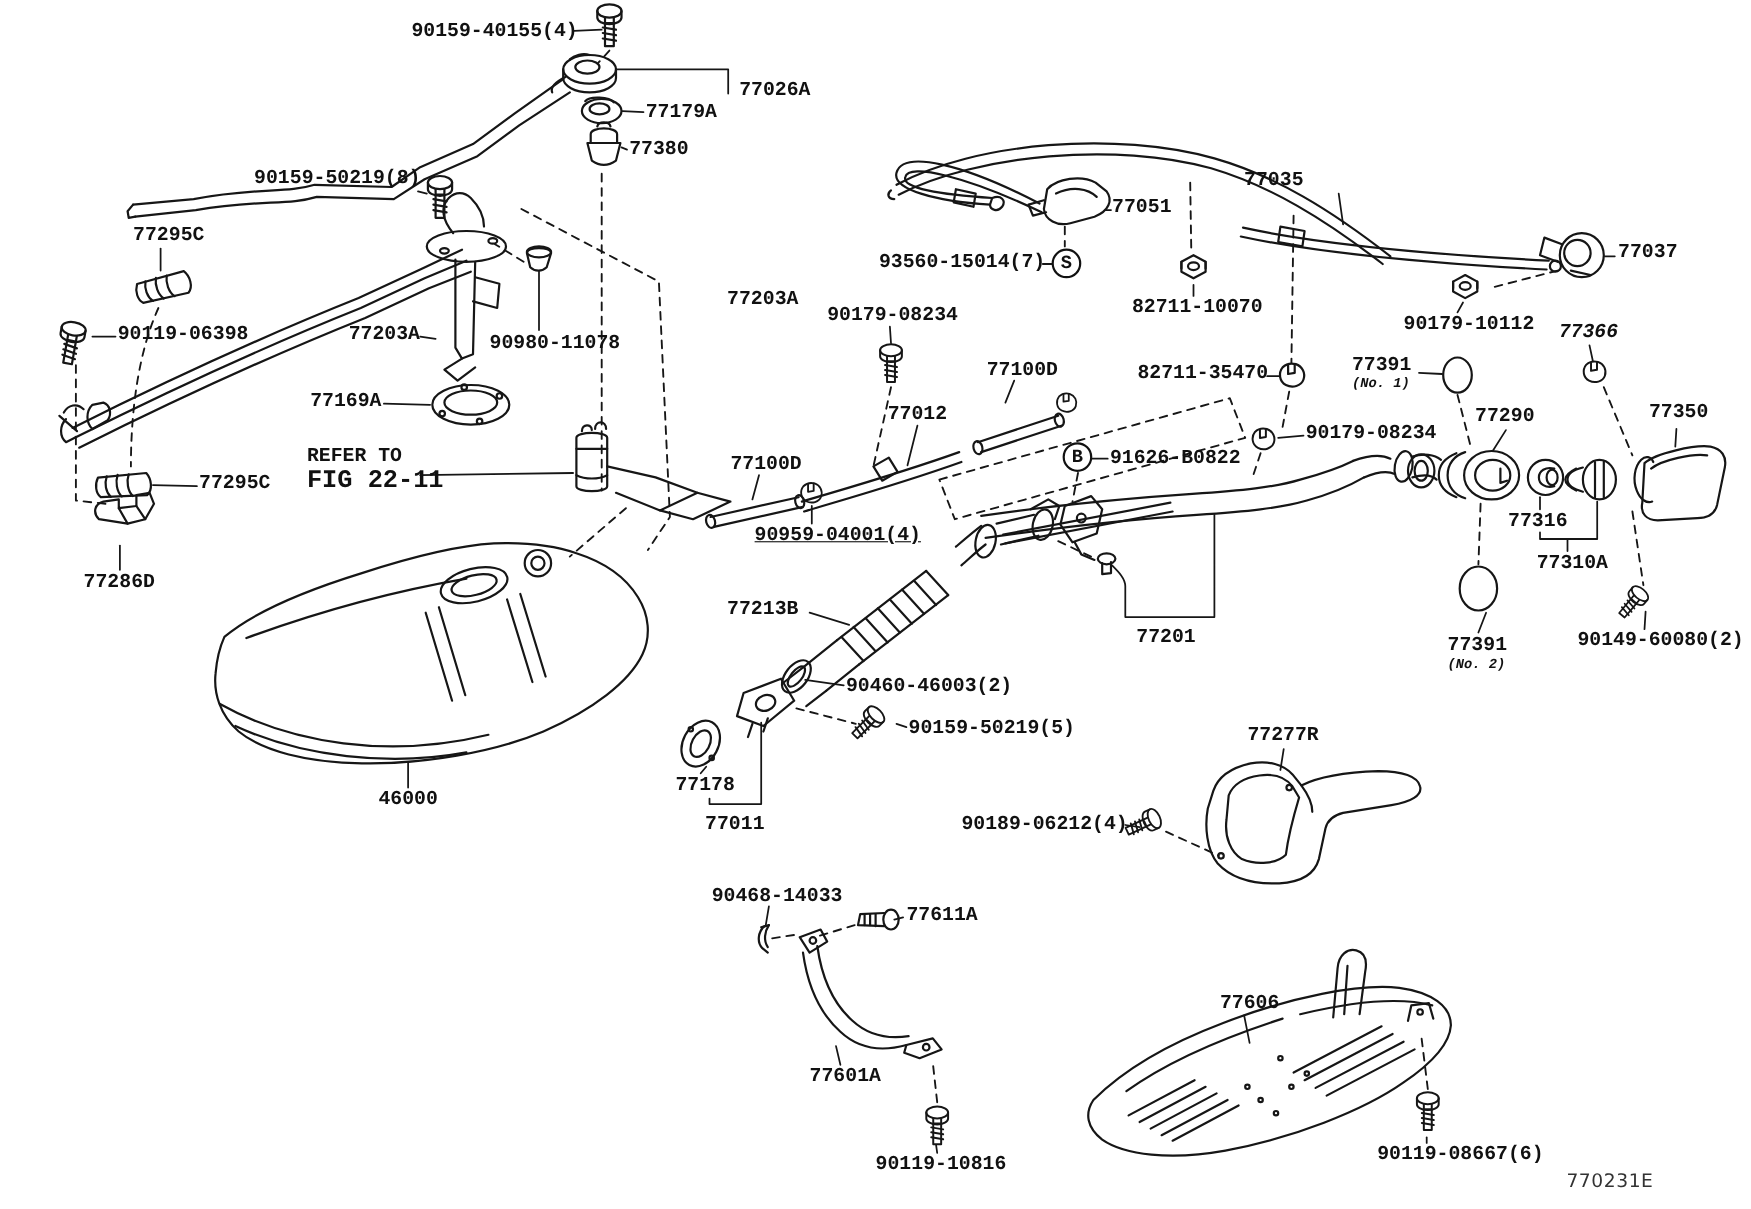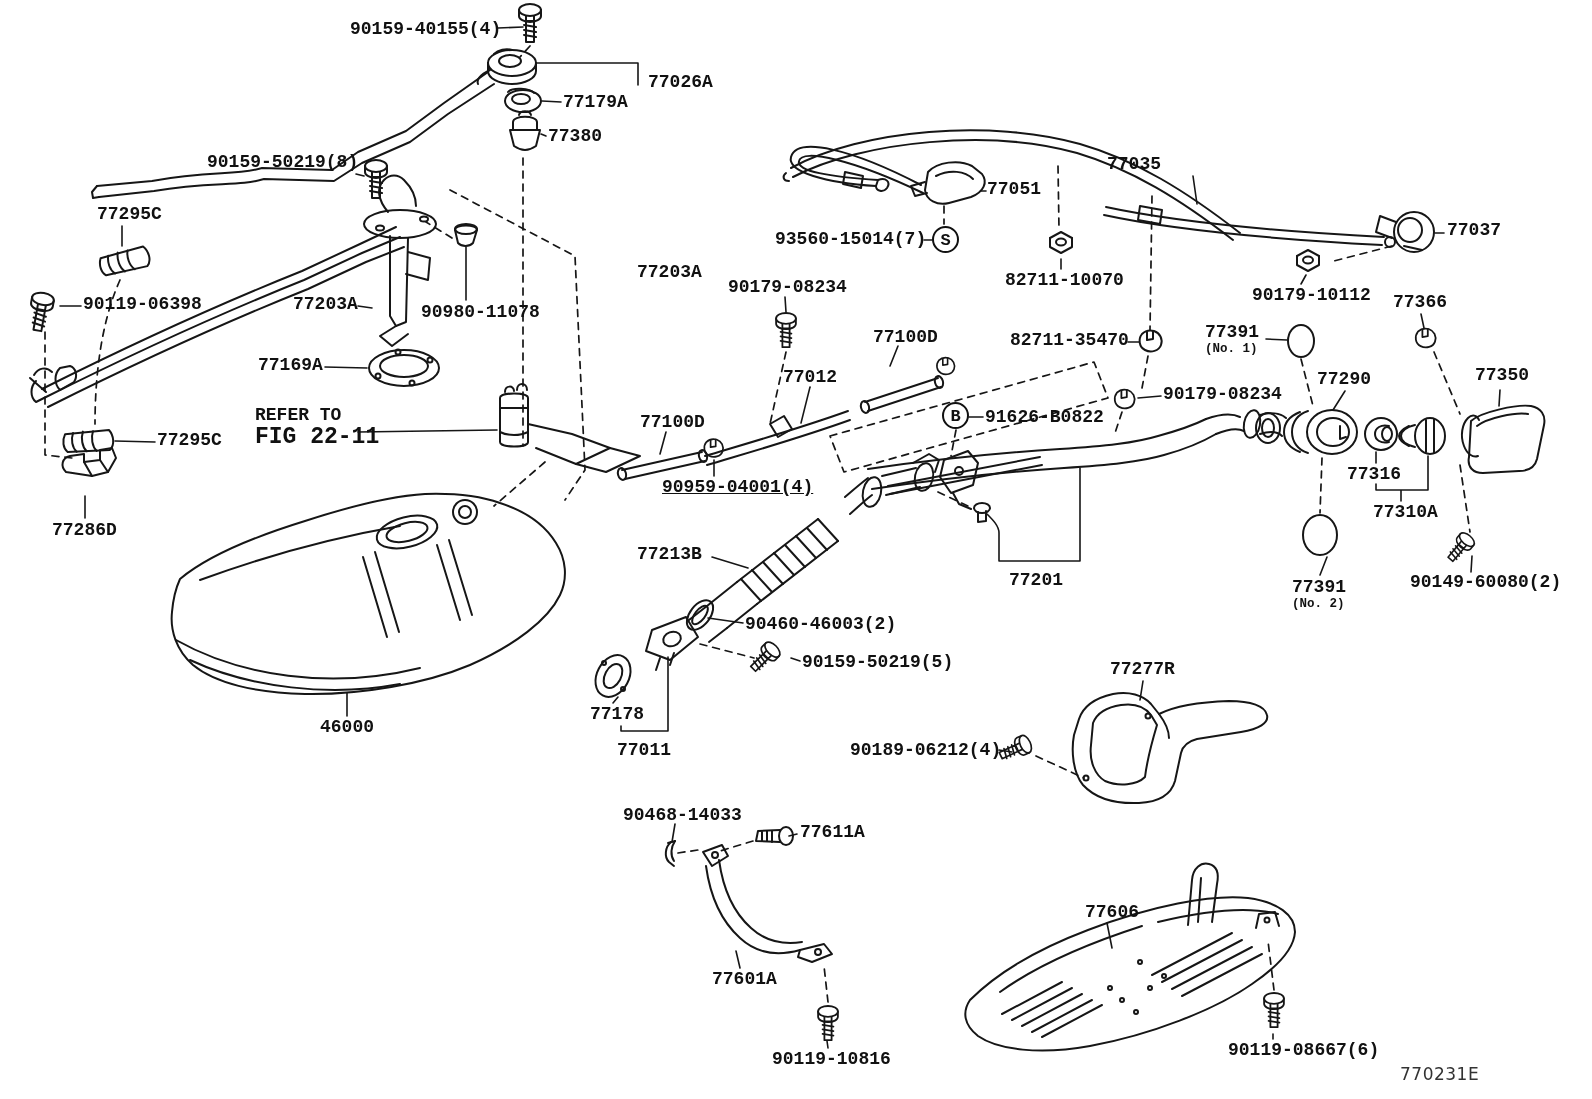--- a/index.html
+++ b/index.html
@@ -1,22 +1,22 @@
 <!DOCTYPE html>
 <html><head>
 <meta charset="utf-8">
 <style>
   html,body{margin:0;padding:0;background:#ffffff;}
   .stage{position:relative;width:1560px;height:1099px;background:#fff;overflow:hidden;
-         font-family:"Liberation Mono",monospace;}
+         font-family:"Liberation Mono",monospace;margin-left:24px;}
   .art{position:absolute;left:0;top:0;}
   .art *{vector-effect:none;}
   .part-label{position:absolute;font:bold 18px/1.12 "Liberation Mono",monospace;
               color:#111;white-space:nowrap;letter-spacing:0;}
-  .part-label .sub{display:block;font-size:12.5px;font-weight:bold;line-height:1.0;margin-top:1px;}
+  .part-label .sub{display:block;font-size:12.5px;font-weight:bold;line-height:1.0;margin-top:1px;font-style:italic;}
   .part-label .l2{display:block;font-size:23px;font-weight:bold;line-height:1.12;}
   .part-label.code{font:normal 17px/1.1 "DejaVu Sans",sans-serif;color:#333;letter-spacing:.5px;}
   .marker{position:absolute;width:27px;height:27px;border:2.5px solid #111;border-radius:50%;
           font:bold 17px/26px "Liberation Mono",monospace;text-align:center;color:#111;background:#fff;box-sizing:border-box;}
 </style>
 </head>
 <body>
 
 <div class="stage">
 <svg class="art" width="1592" height="1099" viewBox="0 0 1592 1099" fill="none" stroke="#161616" stroke-width="2" stroke-linecap="round" stroke-linejoin="round">
@@ -421,21 +421,21 @@
     <div class="part-label" style="left: 873px; top: 327px;"><span>77100D</span></div>
     <div class="part-label" style="left: 783px; top: 367px;"><span>77012</span></div>
     <div class="part-label" style="left: 640px; top: 412px;"><span>77100D</span></div>
     <div class="part-label" style="left: 662px; top: 477px; text-decoration: underline;"><span>90959-04001(4)</span></div>
     <div class="part-label" style="left: 775px; top: 229px;"><span>93560-15014(7)</span></div>
     <div class="part-label" style="left: 987px; top: 179px;"><span>77051</span></div>
     <div class="part-label" style="left: 1005px; top: 270px;"><span>82711-10070</span></div>
     <div class="part-label" style="left: 1107px; top: 154px;"><span>77035</span></div>
     <div class="part-label" style="left: 1447px; top: 220px;"><span>77037</span></div>
     <div class="part-label" style="left: 1252px; top: 285px;"><span>90179-10112</span></div>
-    <div class="part-label" style="left: 1393px; top: 292px;"><span>77366</span></div>
+    <div class="part-label" style="left: 1393px; top: 292px; font-style: italic;"><span>77366</span></div>
     <div class="part-label" style="left: 1205px; top: 322px;"><span>77391</span><span class="sub">(No. 1)</span></div>
     <div class="part-label" style="left: 1010px; top: 330px;"><span>82711-35470</span></div>
     <div class="part-label" style="left: 1163px; top: 384px;"><span>90179-08234</span></div>
     <div class="part-label" style="left: 985px; top: 407px;"><span>91626-B0822</span></div>
     <div class="part-label" style="left: 1317px; top: 369px;"><span>77290</span></div>
     <div class="part-label" style="left: 1475px; top: 365px;"><span>77350</span></div>
     <div class="part-label" style="left: 1347px; top: 464px;"><span>77316</span></div>
     <div class="part-label" style="left: 1373px; top: 502px;"><span>77310A</span></div>
     <div class="part-label" style="left: 1292px; top: 577px;"><span>77391</span><span class="sub">(No. 2)</span></div>
     <div class="part-label" style="left: 1410px; top: 572px;"><span>90149-60080(2)</span></div>

